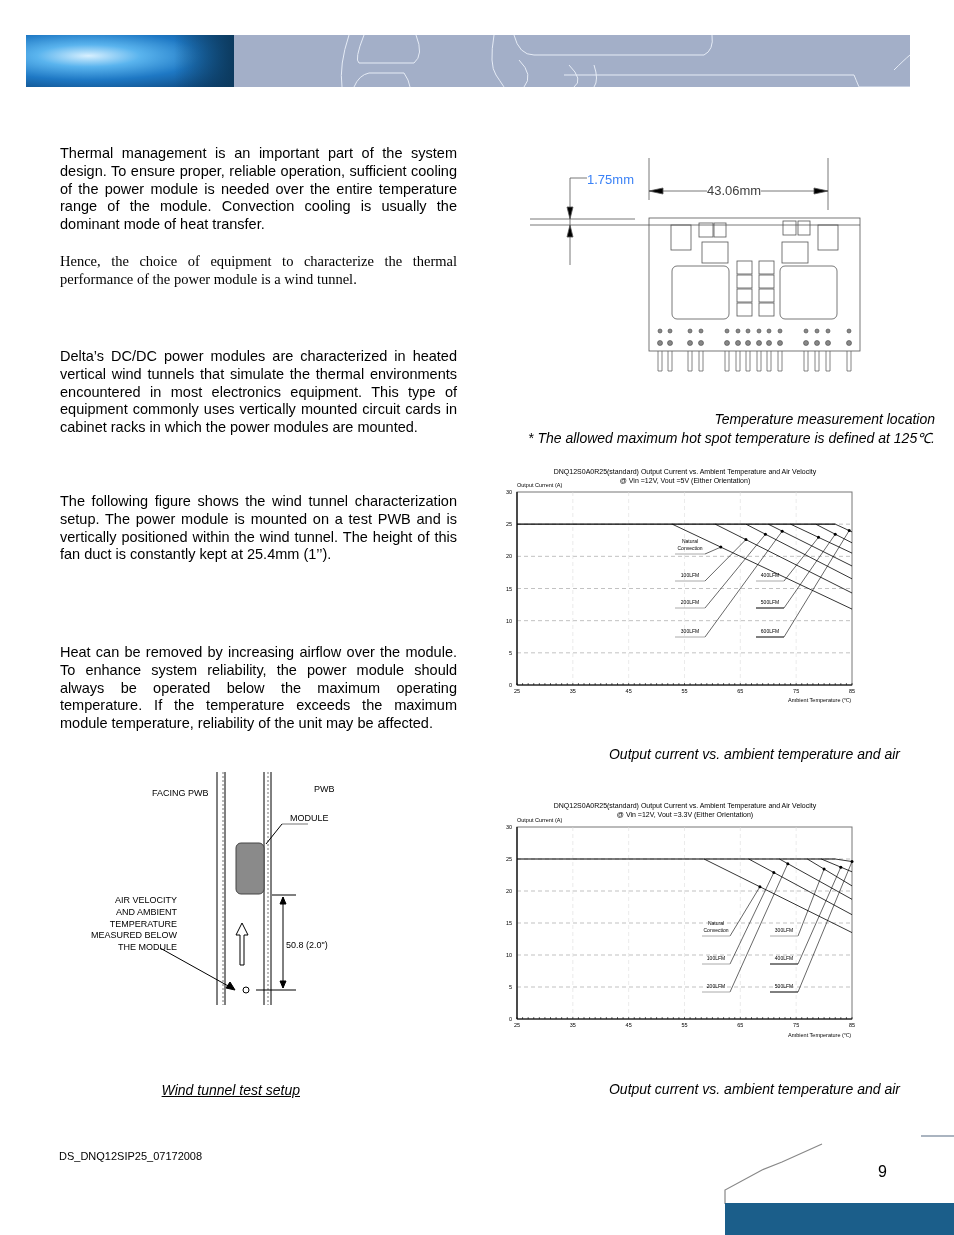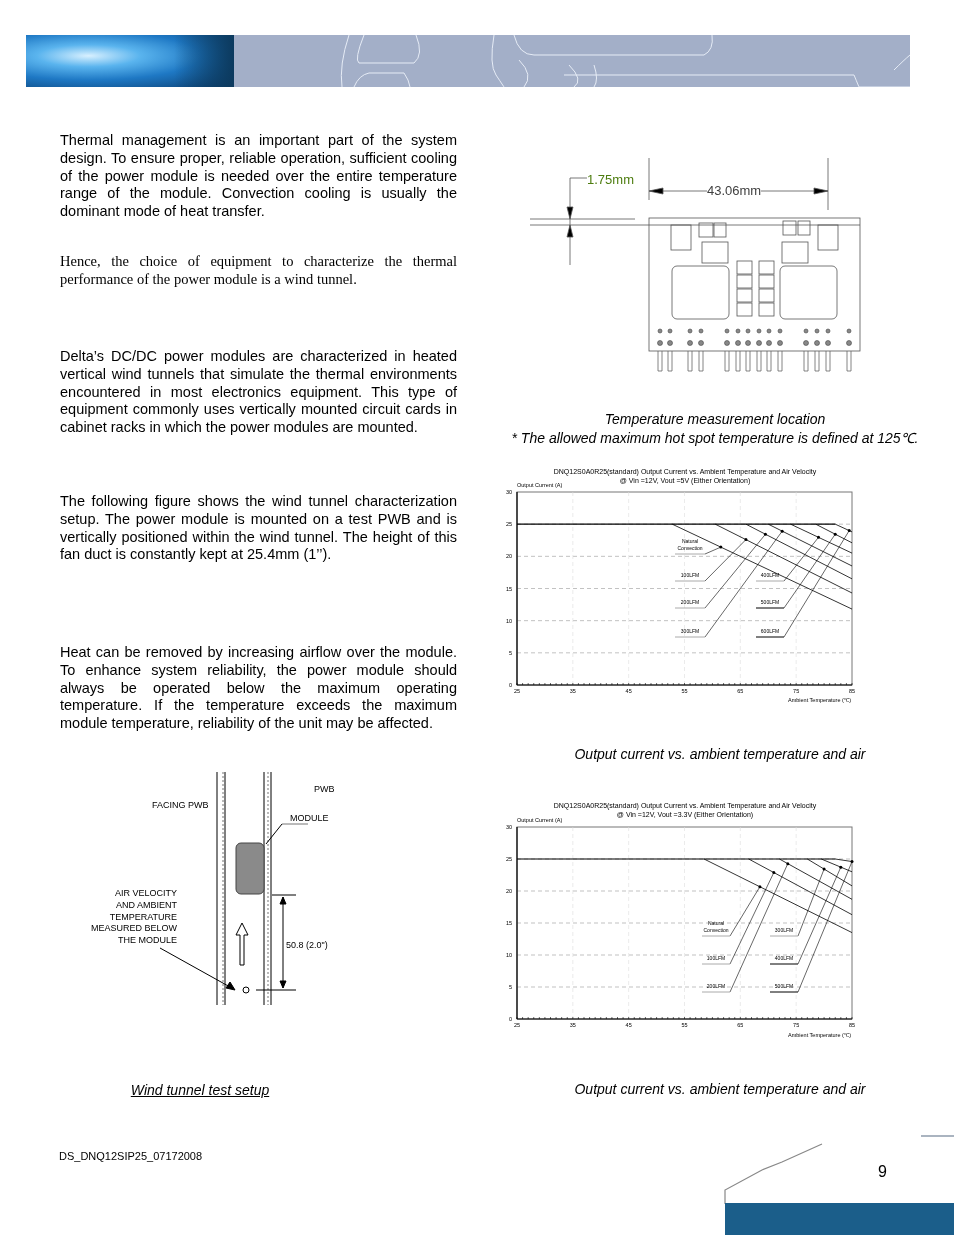--- a/index.html
+++ b/index.html
@@ -4,21 +4,21 @@
 <style>
   html, body { margin:0; padding:0; background:#ffffff; }
   body { width:954px; height:1235px; position:relative; overflow:hidden; font-family:"Liberation Sans", sans-serif; color:#000; }
   .abs { position:absolute; }
   .banner { left:26px; top:35px; width:884px; height:52px; background:#a3afc8; overflow:hidden; }
   .banner-photo { position:absolute; left:0; top:0; width:208px; height:52px;
     background: radial-gradient(ellipse at 30% 40%, #d8f0ff 0%, #5ab4ee 25%, #1e78c4 55%, #0b3d6e 100%); }
   .banner-photo:after { content:""; position:absolute; right:0; top:0; width:60px; height:52px; background:linear-gradient(90deg, rgba(10,50,90,0) 0%, #0c3a5e 100%); }
   .banner svg { position:absolute; left:208px; top:0; }
   .para { left:60px; width:397px; font-size:14.5px; line-height:17.8px; text-align:justify; }
-  .caption { font-style:italic; font-size:14px; text-align:center; line-height:19px; }
+  .caption { font-style:italic; font-size:14px; text-align:right; line-height:19px; }
   .small { font-size:9px; }
   .footer-id { left:59px; top:1150px; font-size:11px;text-align:right; }
   .page-num { left:878px; top:1163px; font-size:16px; }
   .foot-bar { left:725px; top:1203px; width:229px; height:32px; background:#1b5e8a; }
   .foot-line { left:921px; top:1135px; width:33px; height:2px; background:#aab4c0; }
 </style>
 </head>
 <body>
 
 <div class="abs banner">
@@ -32,21 +32,21 @@
       <path d="M280 0 Q285 20 300 20 L470 20 Q480 15 478 0"></path>
       <path d="M285 25 Q300 40 290 52"></path>
       <path d="M335 30 Q350 45 340 52"></path>
       <path d="M360 30 Q365 45 360 52"></path>
       <path d="M330 40 L620 40 Q625 52 625 52 L676 52"></path>
       <path d="M660 35 Q670 25 676 20"></path>
     </g>
   </svg>
 </div>
 
-<div class="abs para" style="top:132px;">Thermal management is an important part of the system design. To ensure proper, reliable operation, sufficient cooling of the power module is needed over the entire temperature range of the module. Convection cooling is usually the dominant mode of heat transfer.</div>
+<div class="abs para" style="top:145px;">Thermal management is an important part of the system design. To ensure proper, reliable operation, sufficient cooling of the power module is needed over the entire temperature range of the module. Convection cooling is usually the dominant mode of heat transfer.</div>
 <div class="abs para" style="top:253px;font-family:Liberation Serif, serif;">Hence, the choice of equipment to characterize the thermal performance of the power module is a wind tunnel.</div>
 <div class="abs para" style="top:348px;">Delta’s DC/DC power modules are characterized in heated vertical wind tunnels that simulate the thermal environments encountered in most electronics equipment. This type of equipment commonly uses vertically mounted circuit cards in cabinet racks in which the power modules are mounted.</div>
 <div class="abs para" style="top:493px;">The following figure shows the wind tunnel characterization setup. The power module is mounted on a test PWB and is vertically positioned within the wind tunnel. The height of this fan duct is constantly kept at 25.4mm (1’’).</div>
 <div class="abs para" style="top:644px;">Heat can be removed by increasing airflow over the module. To enhance system reliability, the power module should always be operated below the maximum operating temperature. If the temperature exceeds the maximum module temperature, reliability of the unit may be affected.</div>
 
 <div class="abs" style="left:60px;top:760px;width:300px;height:250px;">
   <svg width="300" height="250" style="position:absolute;left:0;top:0;">
     <g stroke="#000" stroke-width="1" fill="none">
       <line x1="157" y1="12" x2="157" y2="245"></line>
       <line x1="163" y1="12" x2="163" y2="245" stroke-dasharray="2,2" stroke="#777"></line>
@@ -61,24 +61,24 @@
       <path d="M223 228 l-3 -7 l6 0 z" fill="#000"></path>
       <line x1="248" y1="64" x2="222" y2="64" stroke="#777"></line>
       <line x1="222" y1="64" x2="206" y2="84"></line>
       <line x1="100" y1="188" x2="170" y2="227"></line>
       <path d="M175 230 l-9 -2 l4 -6 z" fill="#000"></path>
       <circle cx="186" cy="230" r="3"></circle>
       <path d="M180 205 L180 175 L176 175 L182 163 L188 175 L184 175 L184 205 Z" fill="#fff"></path>
     </g>
     <rect x="176" y="83" width="28" height="51" rx="5" fill="#8a8a8a" stroke="#444"></rect>
   </svg>
-  <div class="abs small" style="left:92px;top:40px;">FACING PWB</div>
+  <div class="abs small" style="left:92px;top:28px;">FACING PWB</div>
   <div class="abs small" style="left:214px;top:24px;margin-left:40px;">PWB</div>
   <div class="abs small" style="left:230px;top:53px;">MODULE</div>
-  <div class="abs small" style="left:20px;top:128px;width:97px;text-align:right;line-height:11.8px;">
+  <div class="abs small" style="left:20px;top:135px;width:97px;text-align:right;line-height:11.8px;">
     <div>AIR VELOCITY</div>
     <div>AND AMBIENT</div>
     <div>TEMPERATURE</div>
     <div>MEASURED BELOW</div>
     <div>THE MODULE</div>
   </div>
   <div class="abs small" style="left:226px;top:180px;">50.8 (2.0")</div>
 </div>
 <div class="abs caption" style="left:100px;top:1081px;width:200px;text-decoration:underline;">Wind tunnel test setup</div>
 
@@ -143,21 +143,21 @@
         <circle cx="280" cy="193" r="2.5"></circle>
       <circle cx="306" cy="193" r="2.5"></circle>
         <circle cx="317" cy="193" r="2.5"></circle>
         <circle cx="328" cy="193" r="2.5"></circle>
         <circle cx="349" cy="193" r="2.5"></circle>
     </g>
     <g stroke="#666" stroke-width="0.8" fill="none">
       <path d="M158 201 v20 h4 v-20 M168 201 v20 h4 v-20 M188 201 v20 h4 v-20 M199 201 v20 h4 v-20 M225 201 v20 h4 v-20 M236 201 v20 h4 v-20 M246 201 v20 h4 v-20 M257 201 v20 h4 v-20 M267 201 v20 h4 v-20 M278 201 v20 h4 v-20 M304 201 v20 h4 v-20 M315 201 v20 h4 v-20 M326 201 v20 h4 v-20 M347 201 v20 h4 v-20"></path>
     </g>
   </svg>
-  <div class="abs" style="left:87px;top:22px;font-size:13px;color:#4d7c0f;background:#fff;">1.75mm</div>
+  <div class="abs" style="left:87px;top:22px;font-size:13px;color:#3b82f6;background:#fff;">1.75mm</div>
   <div class="abs" style="left:207px;top:33px;font-size:13px;color:#404040;background:#fff;">43.06mm</div>
 </div>
 <div class="abs caption" style="left:495px;top:410px;width:440px;">
   <div>Temperature measurement location</div>
   <div>* The allowed maximum hot spot temperature is defined at 125℃.</div>
 </div>
 
 <div class="abs" style="left:500px;top:465px;width:370px;height:245px;">
   <div class="abs" style="left:0;top:2px;width:370px;text-align:center;font-size:7px;line-height:9px;">
     <div>DNQ12S0A0R25(standard) Output Current vs. Ambient Temperature and Air Velocity</div>

